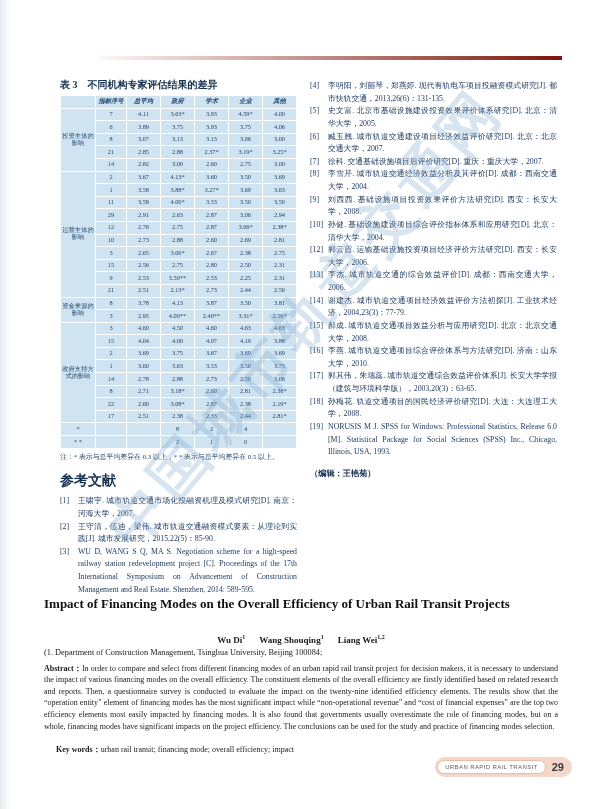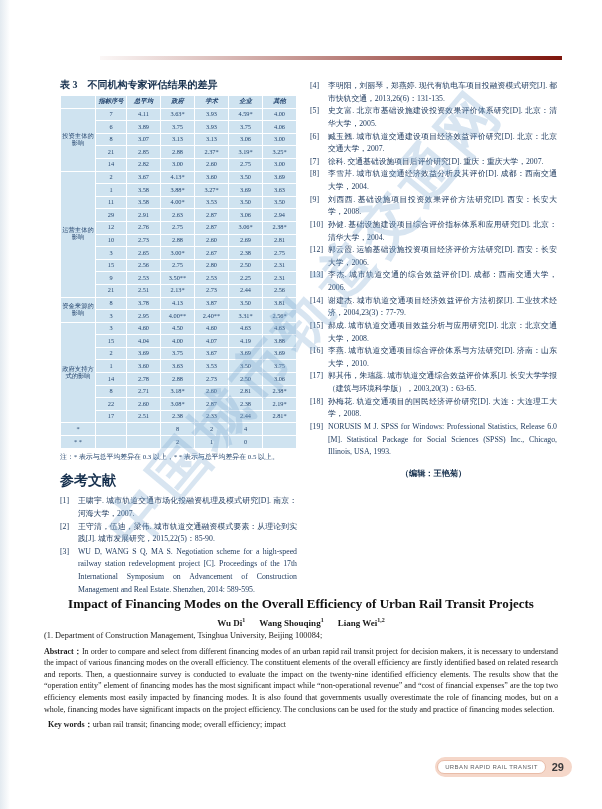--- a/index.html
+++ b/index.html
@@ -42,30 +42,30 @@
 
   .table-note {
     font-size:6.9px; color:#24456e; margin-top:3px; line-height:1.55;
     text-align:justify;
   }
   .ref-heading { font-size:14px; font-weight:bold; color:#16304e; margin:10px 0 5px 0; }
   .ref-list { }
   .ref-item { display:flex; font-size:7.8px; line-height:1.62; color:#203c60; margin:0; }
   .ref-no { flex:0 0 18px; }
   .ref-text { flex:1; text-align:justify; }
-  .editor { text-align:center; font-size:8.2px; font-weight:bold; color:#16304e; margin-top:9px; }
+  .editor { text-align:left; font-size:8.2px; font-weight:bold; color:#16304e; margin-top:9px; }
 
   .english-section { position:absolute; left:44px; right:44px; top:596px; color:#1a1a1a; }
-  .eng-title { font-size:13px; font-weight:bold; text-align:center; margin:0 0 5px 0; color:#111; }
+  .eng-title { font-size:13px; font-weight:bold; text-align:left; margin:0 0 22px 0; color:#111; }
   .authors { text-align:center; font-weight:bold; font-size:9px; margin-bottom:2px; }
   .authors .author { margin:0 7px; }
   .authors sup { font-size:6px; }
   .affil { text-align:left; font-size:8.3px; line-height:1.4; }
   .abstract { font-size:8px; line-height:1.45; text-align:justify; margin:4px 0 0 0;font-family:Liberation Serif, serif; }
-  .keywords { font-size:8px; line-height:1.45; margin:4px; }
+  .keywords { font-size:8px; line-height:1.45; margin:12px; }
   .lead-bold { font-weight:bold; }
 
   .footer-pill {
     position:absolute; top:757px; right:30px; height:20px;
     background:#f5d7c9; border-radius:10px; display:flex; align-items:center;
     padding:0 8px 0 2px;
   }
   .journal-name {
     background:#ffffff; border:1px solid #e9bca8; border-radius:9px;
     font-size:6px; color:#5f6063; letter-spacing:0.4px; padding:3px 7px;

